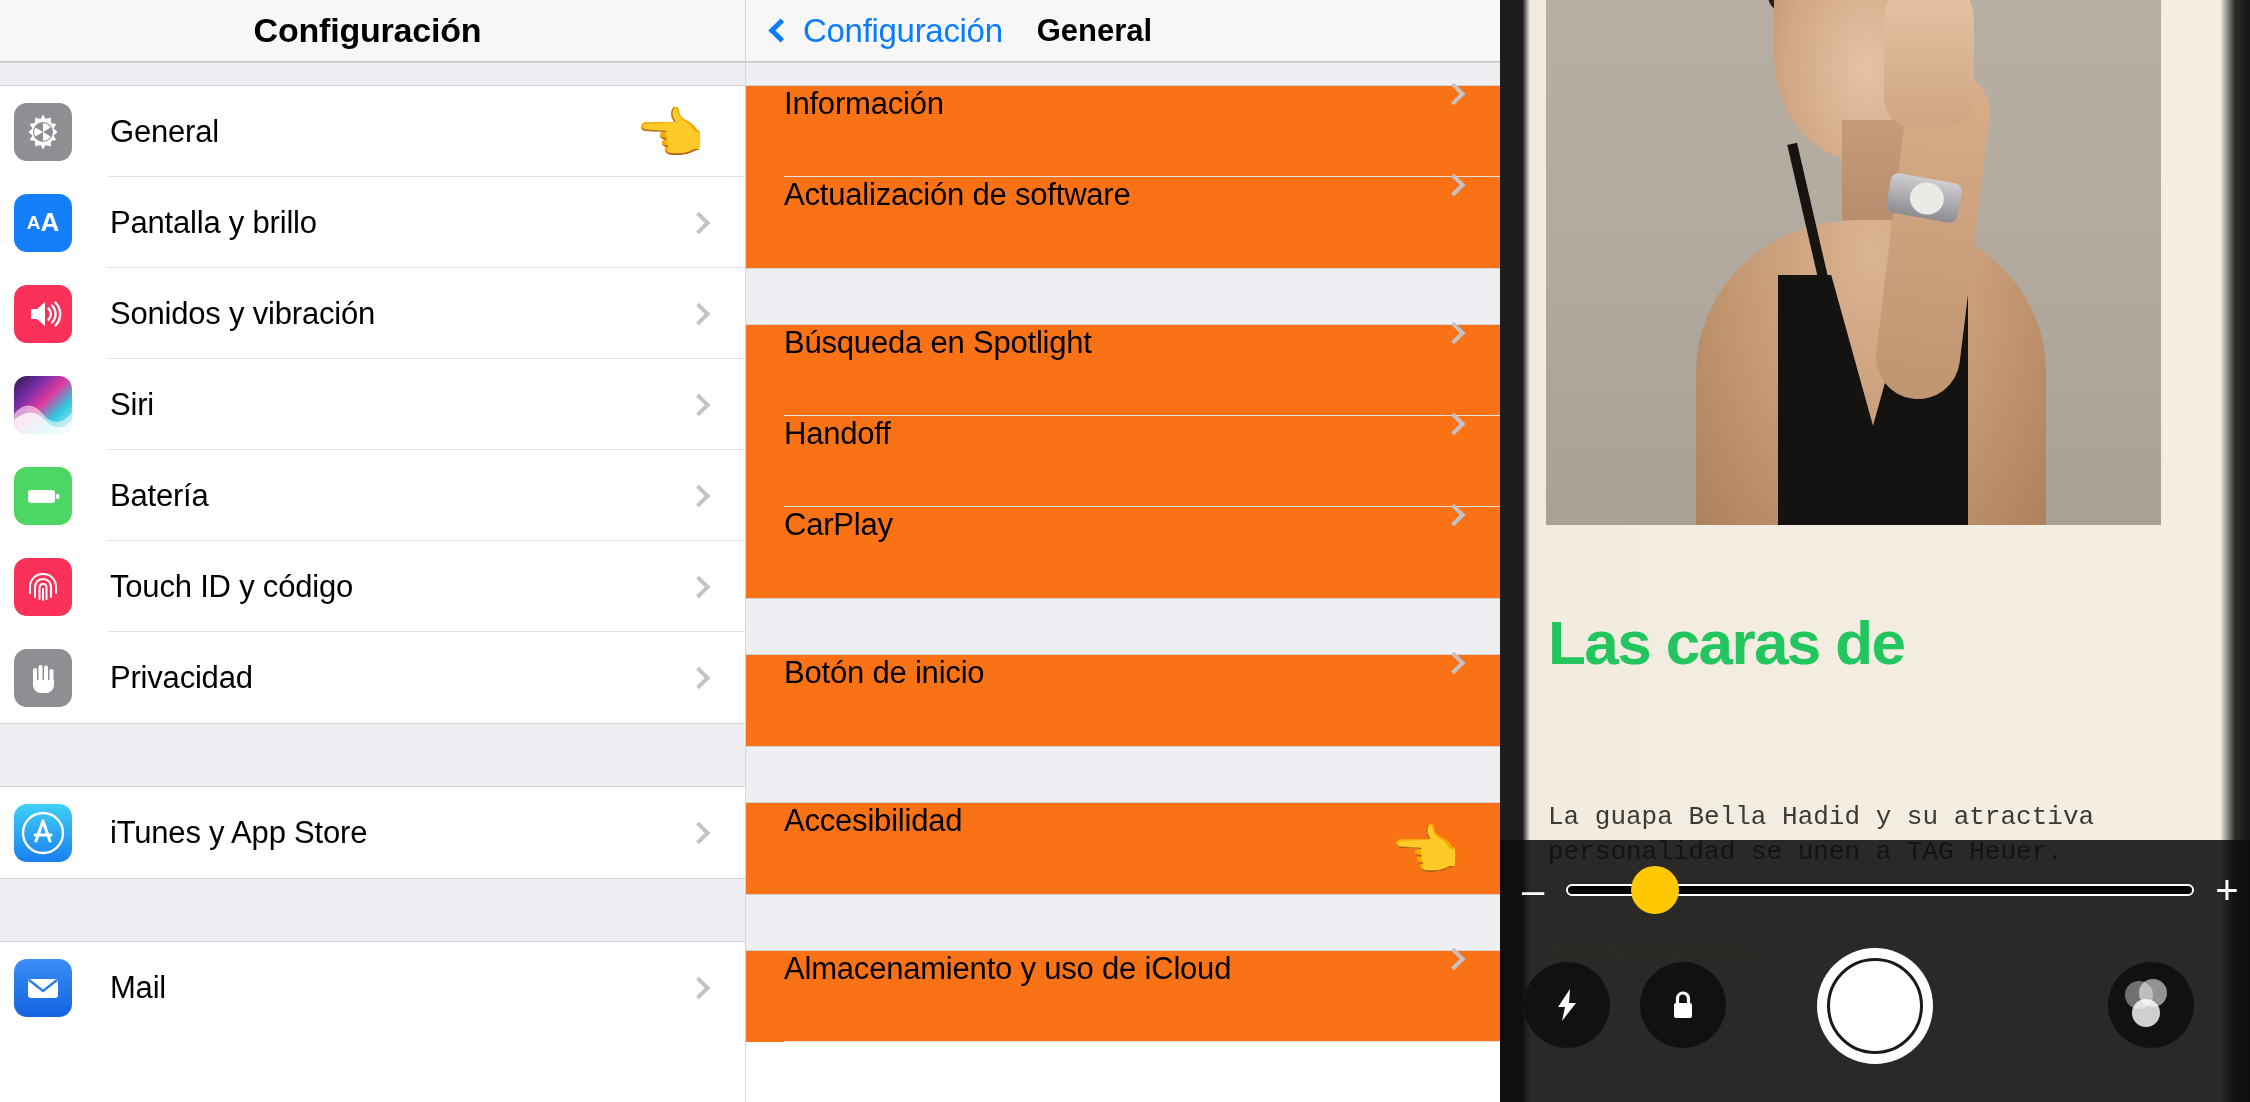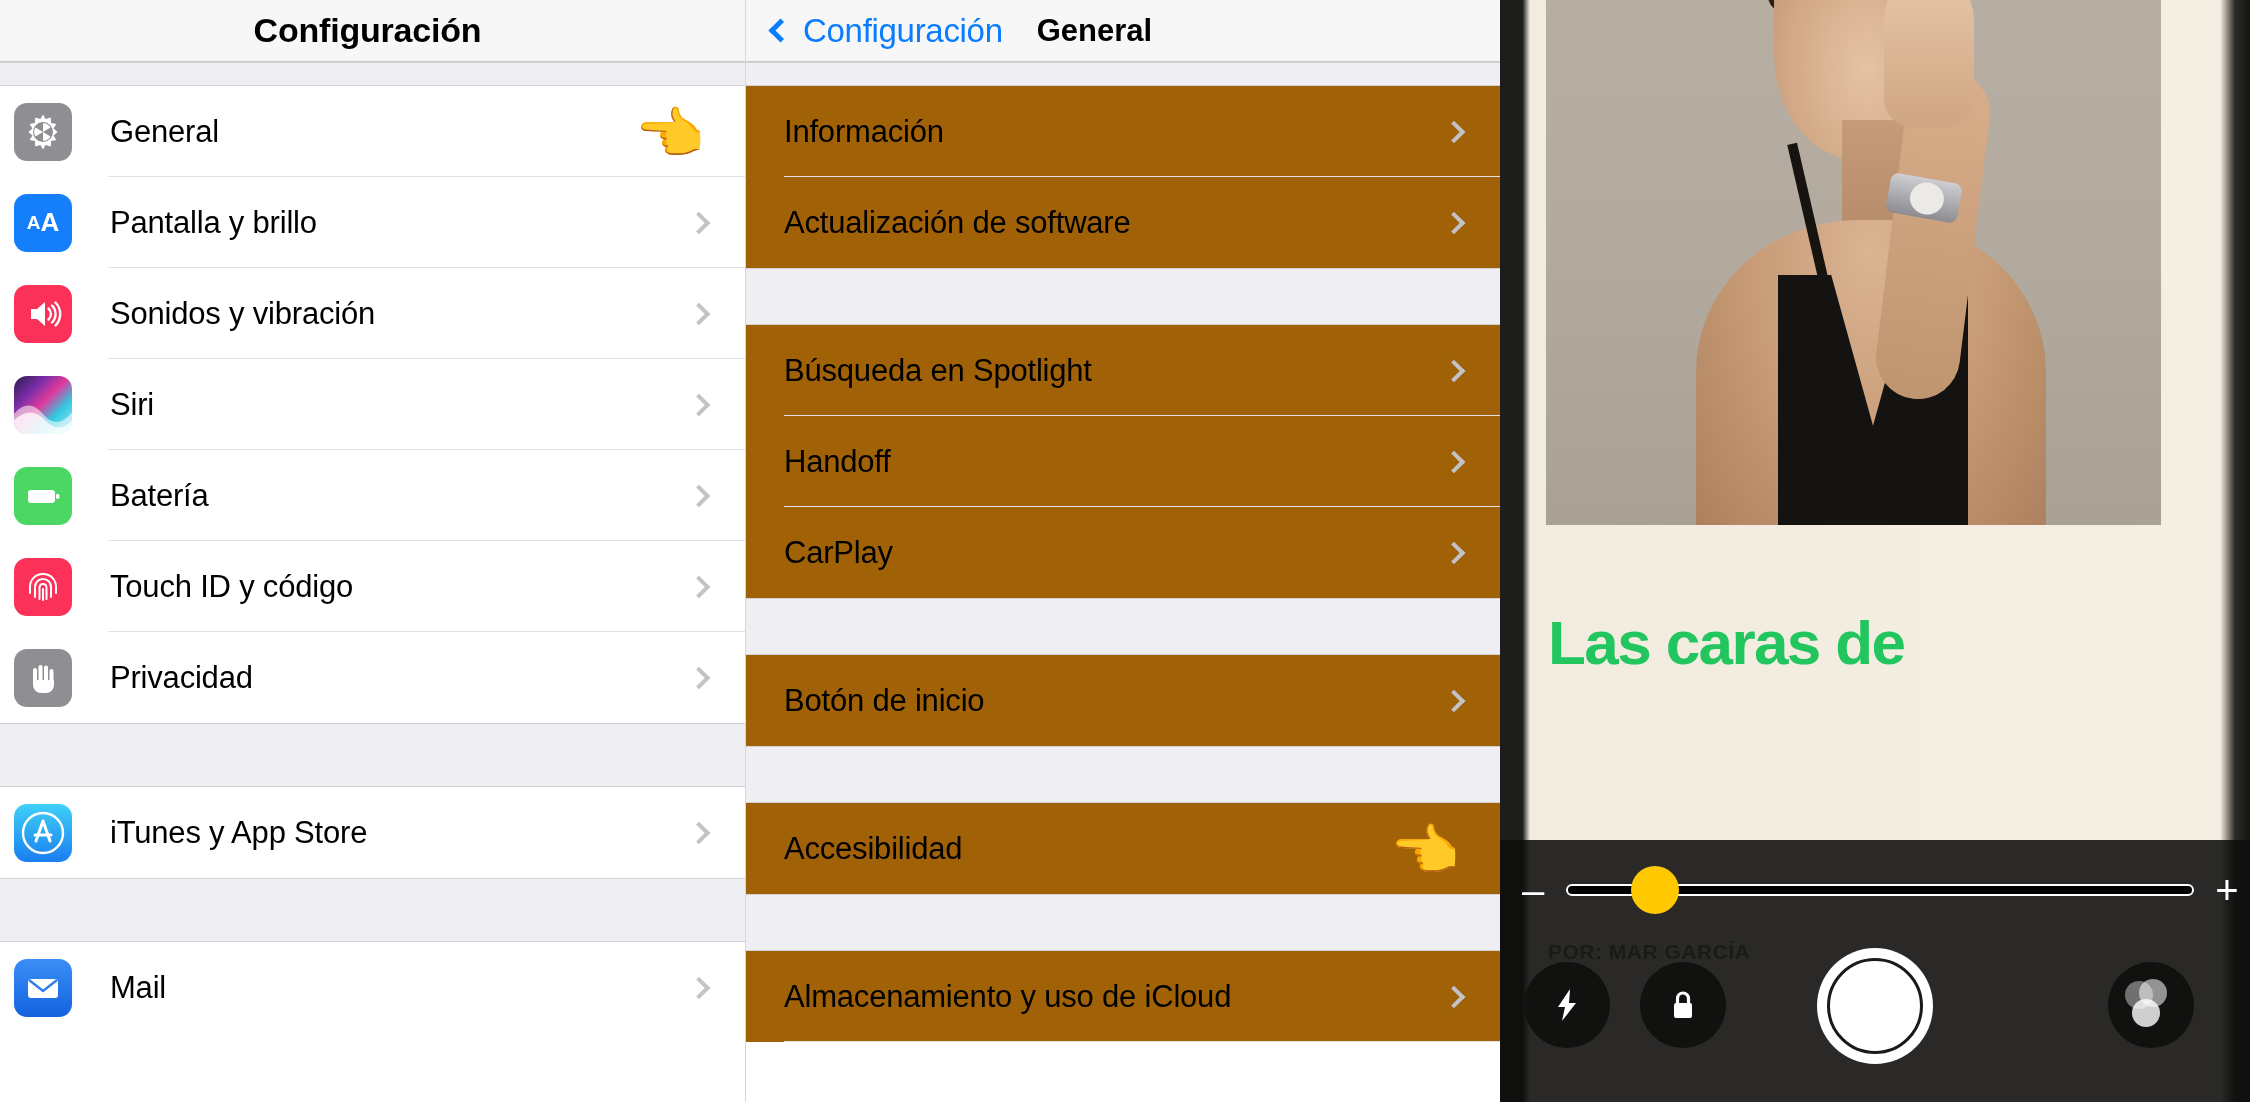--- a/index.html
+++ b/index.html
@@ -121,22 +121,22 @@
     border-left: 5px solid #0a7cff;
     transform: rotate(-45deg);
     margin-right: 14px;
     margin-left: 4px;
   }
   .back-label { font-size: 33px; color: #0a7cff; letter-spacing: -0.3px; }
   .detail-title { font-size: 31px; font-weight: bold; color: #000; margin-left: 34px; }
 
   .drow {
     height: 91px;
-    display: flex; align-items: center;
-    background: #a16207;
+    display: flex; 
+    background: #f97316;
     position: relative;
     padding-left: 38px;
   }
   .drow .lbl { font-size: 31px; color: #000; letter-spacing: -0.2px; white-space: nowrap;}
   .drow .sep {
     position: absolute; left: 38px; right: 0; bottom: 0;
     height: 1px; background: #e2e2e4;
   }
 
   
@@ -229,21 +229,21 @@
     font-size: 26px;
     line-height: 1.35;
     color: #3b3a33;
   }
   .mag-byline {
     position: absolute;
     left: 48px; top: 940px;
     font-family: "Liberation Sans", sans-serif;
     font-weight: bold;
     font-size: 21px;
-    color: #737373;
+    color: #fef9c3;
     letter-spacing: 0.5px;
   }
 
   .cam-overlay {
     position: absolute;
     left: 0; bottom: 0; width: 750px; height: 262px;
     background: rgba(14,14,12,0.88);
   }
   .zoom-bar {
     position: absolute;
@@ -545,20 +545,21 @@
       <div class="arm"></div>
       <div class="hand-face"></div>
       <div class="watch">
         <div class="watch-face"></div>
       </div>
     </div>
 
     <div class="mag-head">
       <div>Las caras de</div>
     </div>
+    <div class="mag-sub">La guapa Bella Hadid y su atractiva personalidad se unen a TAG Heuer.</div>
     <div class="mag-byline">POR: MAR GARCÍA</div>
 
     <div class="cam-overlay">
       <div class="zoom-bar">
         <span class="zoom-minus">–</span>
         <div class="zoom-track">
           <div class="zoom-thumb" style="left: 14%;"></div>
         </div>
         <span class="zoom-plus">+</span>
       </div>

